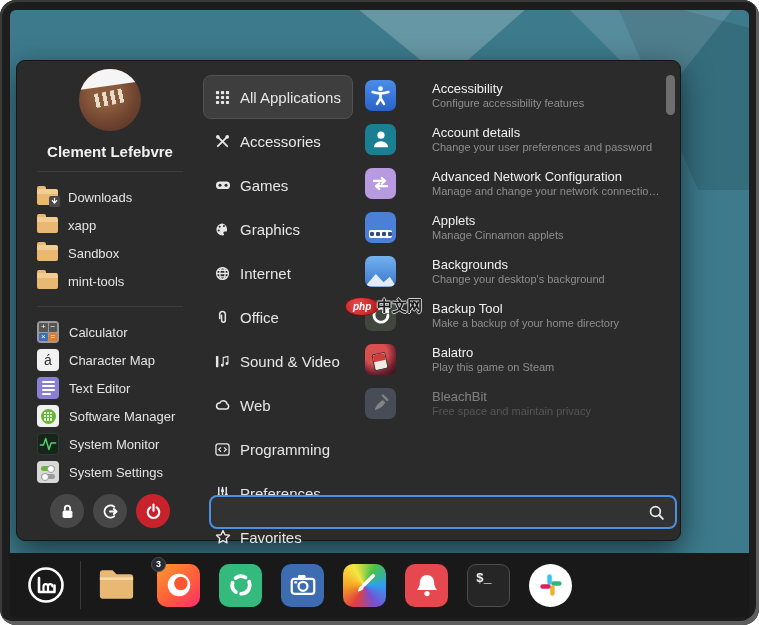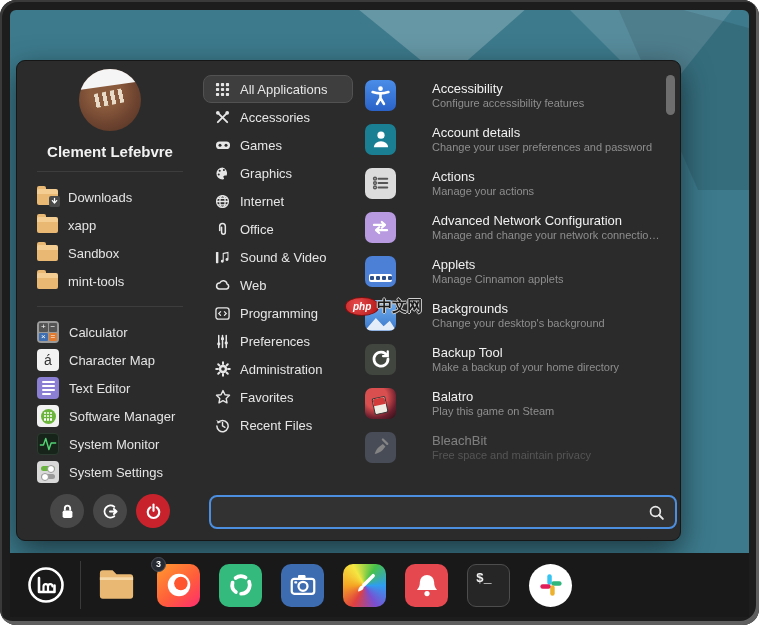--- a/index.html
+++ b/index.html
@@ -87,22 +87,22 @@
   .tog.on { background:#69b53f; } .tog.on::after{ content:""; position:absolute; right:0; top:-0.5px; width:6px; height:6px; border-radius:50%; background:#fff; border:0.5px solid #999; }
   .tog.off { background:#9a9a9a; } .tog.off::after{ content:""; position:absolute; left:0; top:-0.5px; width:6px; height:6px; border-radius:50%; background:#fff; border:0.5px solid #999; }
 
   .session { position:absolute; left:0; bottom:12px; width:186px; display:flex; justify-content:center; gap:9px; }
   .round-btn { width:34px; height:34px; border-radius:50%; background:#474747; border:none; cursor:pointer;
                display:flex; align-items:center; justify-content:center; }
   .round-btn.power { background:#c8232c; }
 
   
   .categories { position:absolute; left:186px; top:14px; width:156px; }
-  .cat-item { display:flex; align-items:center; gap:9px; height:28px; padding:0 10px; margin-right:6px;
-              color:#e6e6e6; font-size:13px; border-radius:8px; cursor:pointer; border:1px solid transparent; }
+  .cat-item { display:flex; align-items:center; gap:9px; height:44px; padding:0 10px; margin-right:6px;
+              color:#e6e6e6; font-size:15px; border-radius:8px; cursor:pointer; border:1px solid transparent; }
   .cat-item.selected { background:#3e3e3e; border-color:#525252; }
   .cat-ic { width:17px; height:17px; flex:0 0 auto; display:flex; align-items:center; justify-content:center; }
 
   
   .applist { position:absolute; left:342px; top:12px; width:308px; }
   .app-row { display:flex; align-items:center; gap:12px; height:44px; cursor:pointer; border-radius:6px; padding:0 6px; }
   .app-row.faded { opacity:.42; }
   .app-ic { width:31px; height:31px; border-radius:7px; flex:0 0 auto; position:relative;
             display:flex; align-items:center; justify-content:center; }
   .app-text { display:flex; flex-direction:column; gap:1px; min-width:0;margin-left:24px; }
@@ -513,28 +513,20 @@
             <span class="cat-ic">
                 <svg width="15" height="15">
                   <use href="#s-sliders"></use>
                 </svg>
               </span>
             <span>Preferences</span>
           </div>
           <div class="cat-item">
             <span class="cat-ic">
                 <svg width="16" height="16">
-                  <use href="#s-gear"></use>
-                </svg>
-              </span>
-            <span>Administration</span>
-          </div>
-          <div class="cat-item">
-            <span class="cat-ic">
-                <svg width="16" height="16">
                   <use href="#s-star"></use>
                 </svg>
               </span>
             <span>Favorites</span>
           </div>
           <div class="cat-item">
             <span class="cat-ic">
                 <svg width="15" height="15">
                   <use href="#s-history"></use>
                 </svg>
@@ -557,31 +549,20 @@
           </div>
           <div class="app-row">
             <span class="app-ic ic-account">
                 <svg width="22" height="22" viewBox="0 0 16 16">
                   <use href="#s-person"></use>
                 </svg>
               </span>
             <span class="app-text">
               <span class="app-title">Account details</span>
               <span class="app-desc">Change your user preferences and password</span>
-            </span>
-          </div>
-          <div class="app-row">
-            <span class="app-ic ic-actions">
-                <svg width="20" height="20" viewBox="0 0 16 16">
-                  <use href="#s-list"></use>
-                </svg>
-              </span>
-            <span class="app-text">
-              <span class="app-title">Actions</span>
-              <span class="app-desc">Manage your actions</span>
             </span>
           </div>
           <div class="app-row">
             <span class="app-ic ic-advnet">
                 <svg width="21" height="21" viewBox="0 0 16 16">
                   <use href="#s-arrows-lr"></use>
                 </svg>
               </span>
             <span class="app-text">
               <span class="app-title">Advanced Network Configuration</span>

